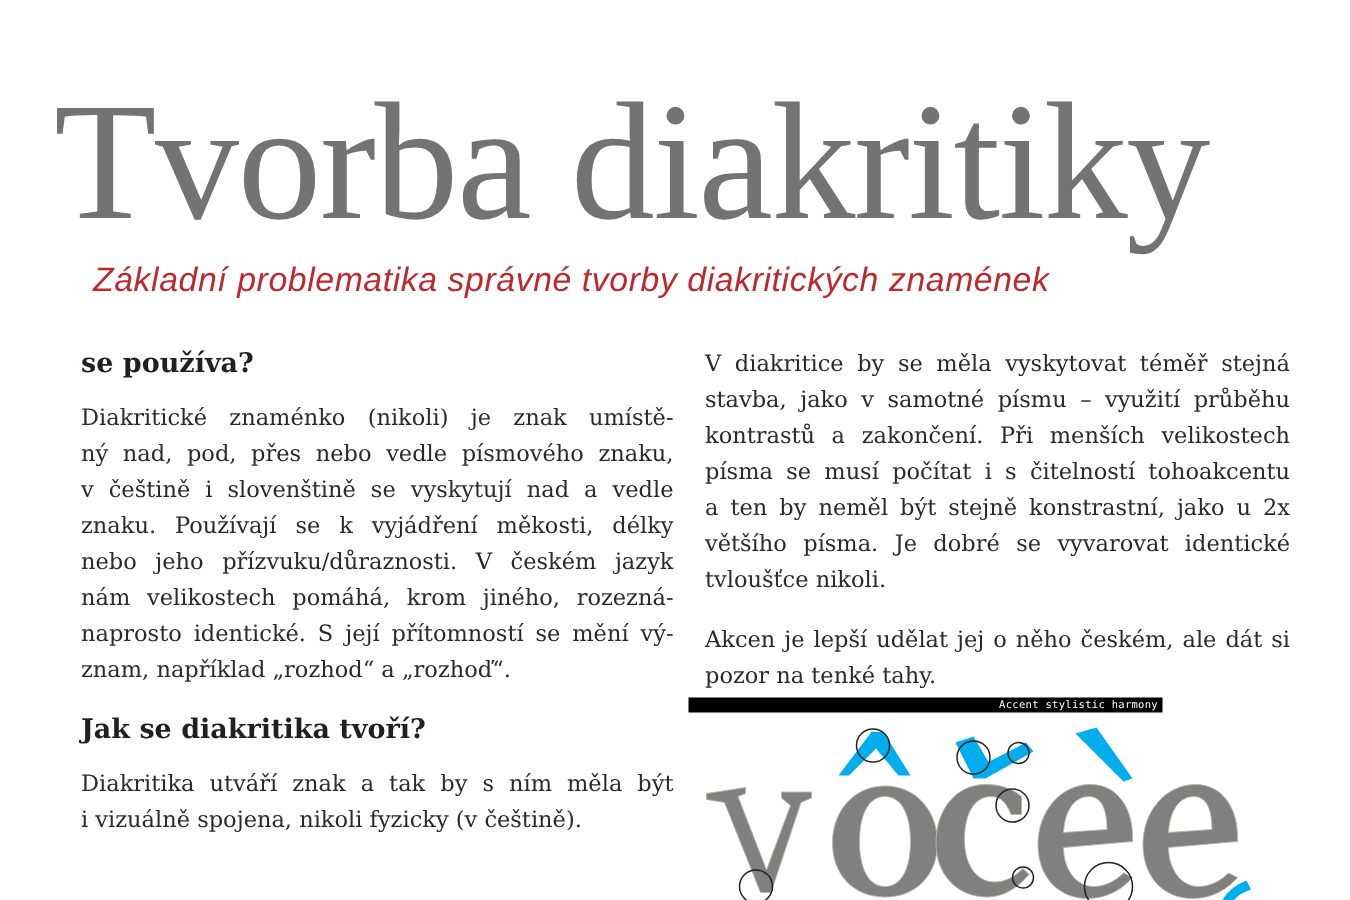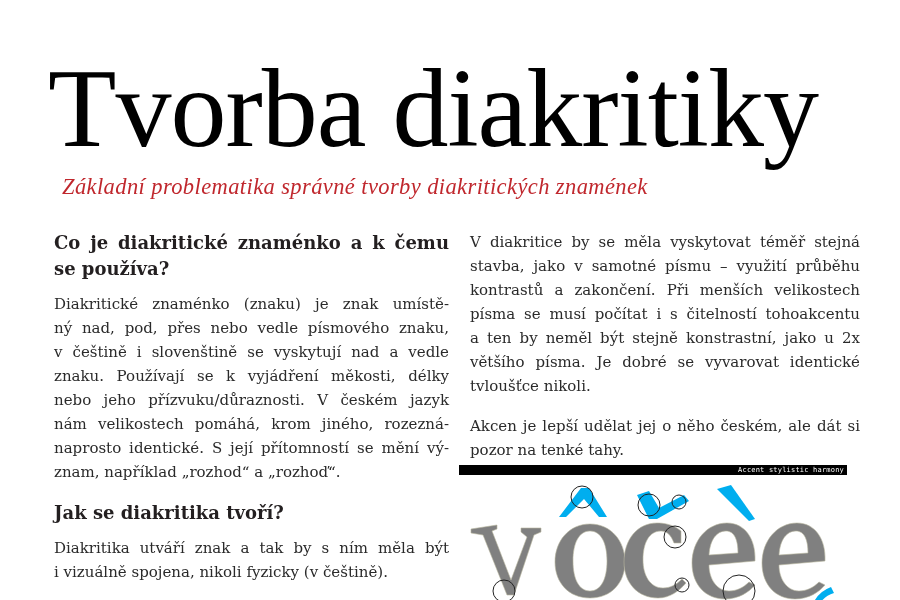--- a/index.html
+++ b/index.html
@@ -1,27 +1,27 @@
 <!DOCTYPE html>
 <html><head>
   <meta charset="utf-8">
   <style>
     * { margin: 0; padding: 0; box-sizing: border-box; }
     html, body { width: 900px; height: 600px; overflow: hidden; background: #ffffff; }
     body { position: relative; font-family: "DejaVu Serif", serif; color: #2a2a2a; }
 
     .title {
-      position: absolute; left: 48px; top: 52px;
+      position: absolute; left: 36px; top: 52px;
       font-family: "Liberation Serif", serif;
       font-size: 112px; line-height: 112px;
-      color: #000000; letter-spacing: -1px; white-space: nowrap;
+      color: #737373; letter-spacing: -1px; white-space: nowrap;
     }
     .subtitle {
       position: absolute; left: 62px; top: 172px;
-      font-family: Liberation Serif, serif; font-style: italic;
+      font-family: Liberation Sans, sans-serif; font-style: italic;
       font-size: 22.5px; line-height: 30px;
       color: #c0272d; letter-spacing: 0.4px; white-space: nowrap;
     }
 
     .col { position: absolute; top: 230px; width: 395px; }
     .col-left { left: 54px; }
     .col-right { left: 470px; width: 390px; }
 
     h2 {
       font-family: "DejaVu Serif", serif; font-weight: bold;
@@ -36,43 +36,42 @@
     }
     .line { display: block; white-space: nowrap; text-align: justify; text-align-last: justify; }
     .line.last { text-align-last: left; }
 
     .col-left h2.second { margin-top: 4px; }
 
     .figure {
       position: absolute; left: 459px; top: 465px; width: 388px; height: 135px;
     }
     .fig-bar {
-      width: 388px; height: 10px; background: #000;
+      width: 316px; height: 10px; background: #000;
       display: flex; justify-content: flex-end; align-items: center;
       padding-right: 3px;
     }
     .fig-caption {
       font-family: "DejaVu Sans Mono", monospace; font-size: 7px; line-height: 9px;
       color: #ffffff; letter-spacing: 0.2px;
     }
     .fig-art { position: absolute; left: 0; top: 10px; }
   </style>
 </head>
 <body>
 
 <div class="title">Tvorba diakritiky</div>
 <div class="subtitle">Základní problematika správné tvorby diakritických znamének</div>
 
 <div class="col col-left">
   <h2>
-    <span class="line">Co je diakritické znaménko a k čemu</span>
     <span class="line last">se používa?</span>
   </h2>
   <p>
-    <span class="line">Diakritické znaménko (znaku) je znak umístě-</span>
+    <span class="line">Diakritické znaménko (nikoli) je znak umístě-</span>
     <span class="line">ný nad, pod, přes nebo vedle písmového znaku,</span>
     <span class="line">v češtině i slovenštině se vyskytují nad a vedle</span>
     <span class="line">znaku. Používají se k vyjádření měkosti, délky</span>
     <span class="line">nebo jeho přízvuku/důraznosti. V českém jazyk</span>
     <span class="line">nám velikostech pomáhá, krom jiného, rozezná-</span>
     <span class="line">naprosto identické. S její přítomností se mění vý-</span>
     <span class="line last">znam, například „rozhod“ a „rozhoď“.</span>
   </p>
   <h2 class="second">Jak se diakritika tvoří?</h2>
   <p>

